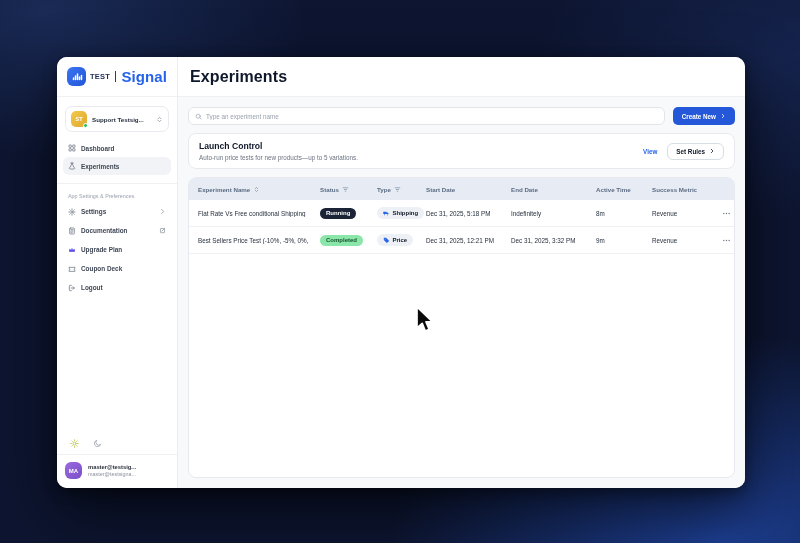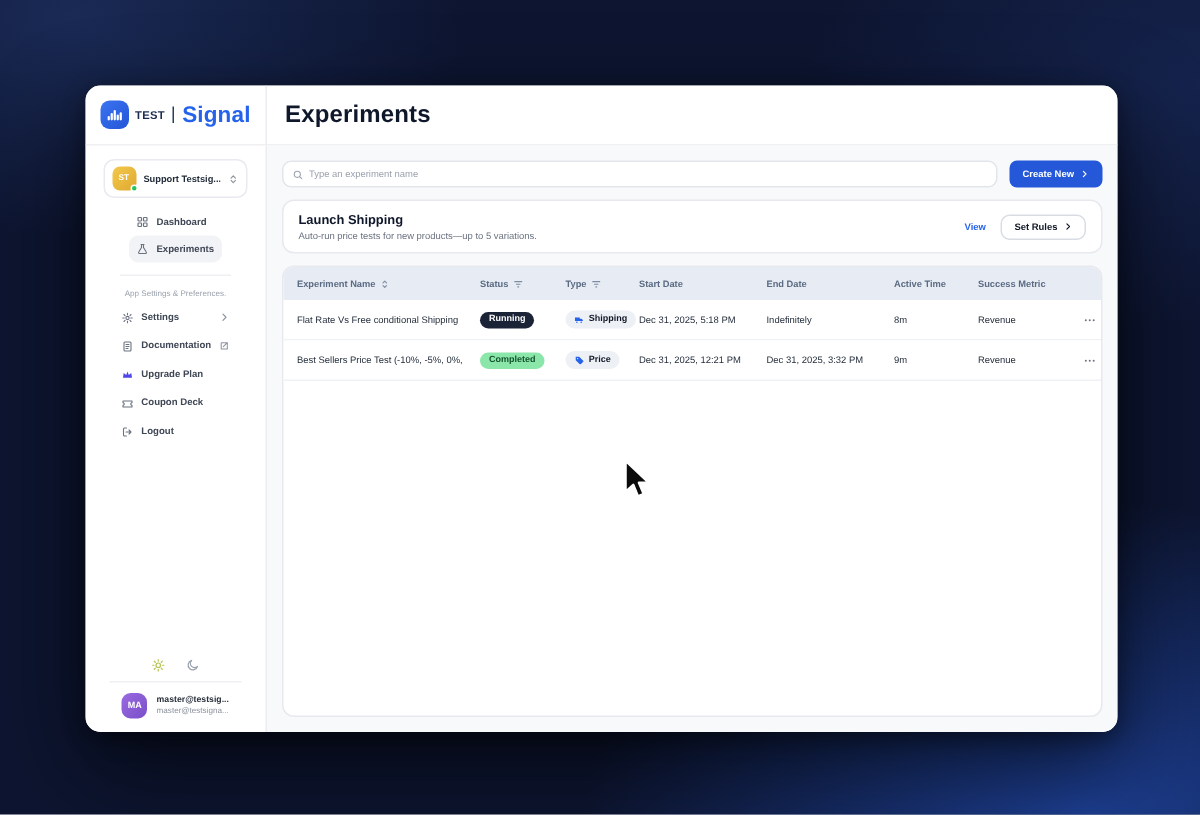--- a/index.html
+++ b/index.html
@@ -12,21 +12,21 @@
       radial-gradient(60% 55% at 100% 10%, #15234d 0%, rgba(21,35,77,0) 55%),
       #0d1530;
     position:relative;
   }
   .window {
     position:absolute; left:57px; top:57px; width:688px; height:431px;
     background:#fff; border-radius:10px; overflow:hidden; display:flex;
     box-shadow:0 24px 60px rgba(0,0,0,.6), 0 4px 14px rgba(0,0,0,.4);
   }
   
-  .sidebar { width:121px; min-width:121px; background:#fff; border-right:1px solid #ececf1; display:flex; flex-direction:column;align-items:center; }
+  .sidebar { width:121px; min-width:121px; background:#fff; border-right:1px solid #ececf1; display:flex; flex-direction:column; }
   .logo-row { height:40px; border-bottom:1px solid #f0f0f3; display:flex; align-items:center; padding:0 10px; gap:4px; }
   .logo-tile { width:19px; height:19px; border-radius:6px; background:linear-gradient(135deg,#3b73f0,#2356d8); display:flex; align-items:center; justify-content:center; flex:none; }
   .logo-tile svg { width:12px; height:12px; }
   .brand-test { font-size:7.5px; font-weight:800; color:#1d2b50; letter-spacing:.2px; }
   .brand-bar { width:1.5px; height:11px; background:#2b3a66; margin:0 1px; }
   .brand-signal { font-size:15px; font-weight:800; color:#2563eb; letter-spacing:.1px; }
   .workspace { margin:9px 8px 7px; border:1px solid #e8eaef; border-radius:7px; padding:4px 5px; display:flex; align-items:center; gap:5px; background:#fff; }
   .ws-avatar { width:16px; height:16px; border-radius:5px; background:linear-gradient(135deg,#f2c94c,#e0a82e); color:#fff; font-size:5.5px; font-weight:700; display:flex; align-items:center; justify-content:center; position:relative; flex:none; }
   .ws-dot { position:absolute; right:-1px; bottom:-1px; width:5px; height:5px; border-radius:50%; background:#22c55e; border:1px solid #fff; }
   .ws-name { font-size:6.2px; font-weight:700; color:#1f2937; white-space:nowrap; overflow:hidden; flex:1; }
@@ -217,21 +217,21 @@
         <button class="btn-primary">
           <span>Create New</span>
           <svg viewBox="0 0 24 24" fill="none" stroke="#fff" stroke-width="3" stroke-linecap="round" stroke-linejoin="round">
               <path d="M9 5l7 7-7 7"></path>
             </svg>
         </button>
       </div>
 
       <div class="launch-card">
         <div class="lc-text">
-          <div class="lc-title">Launch Shipping</div>
+          <div class="lc-title">Launch Control</div>
           <div class="lc-sub">Auto-run price tests for new products—up to 5 variations.</div>
         </div>
         <span class="link">View</span>
         <button class="btn-ghost">
           <span>Set Rules</span>
           <svg viewBox="0 0 24 24" fill="none" stroke="#111827" stroke-width="3" stroke-linecap="round" stroke-linejoin="round">
               <path d="M9 5l7 7-7 7"></path>
             </svg>
         </button>
       </div>

